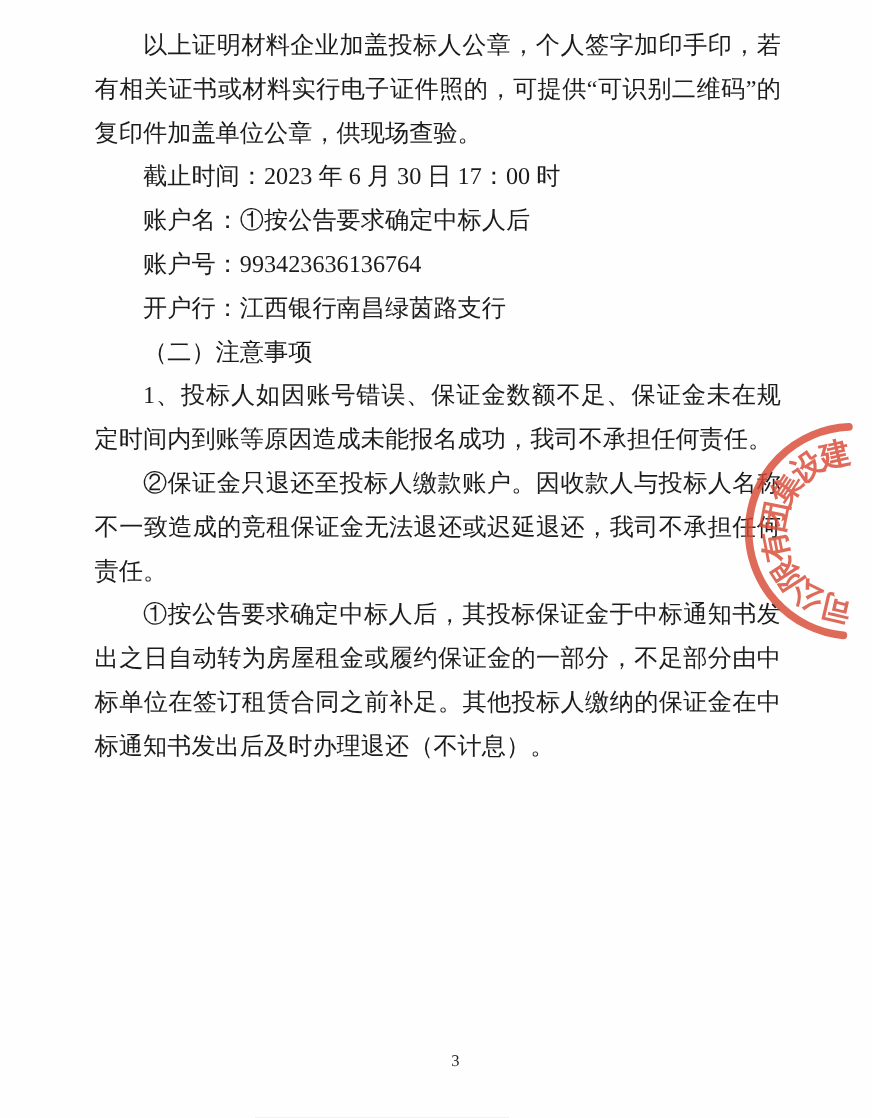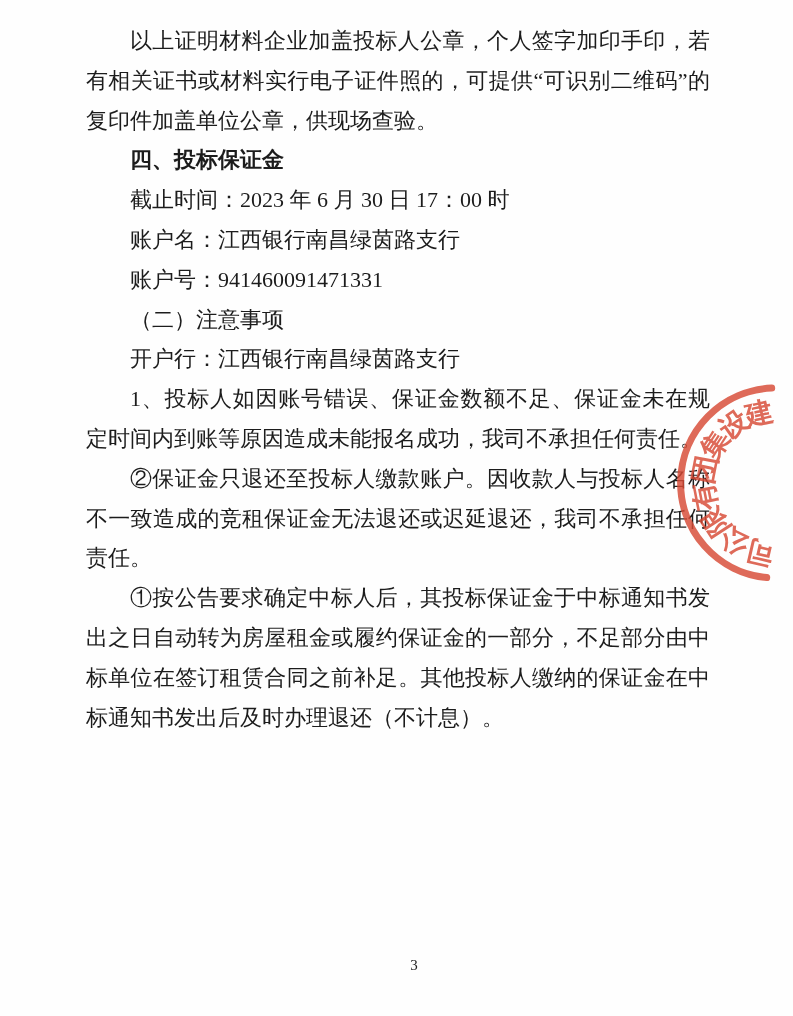--- a/index.html
+++ b/index.html
@@ -38,26 +38,25 @@
   }
   .seal svg{display:block;}
 </style>
 </head>
 <body>
 
 <div class="page">
 
   <div class="doc">
     <p>以上证明材料企业加盖投标人公章，个人签字加印手印，若有相关证书或材料实行电子证件照的，可提供“可识别二维码”的复印件加盖单位公章，供现场查验。</p>
-    <p class="heading">四、投标保证金</p>
     <p>截止时间：2023 年 6 月 30 日 17：00 时</p>
-    <p>账户名：江西银行南昌绿茵路支行</p>
-    <p>账户号：941460091471331</p>
+    <p>账户名：①按公告要求确定中标人后</p>
+    <p>账户号：993423636136764</p>
+    <p>开户行：江西银行南昌绿茵路支行</p>
     <p>（二）注意事项</p>
-    <p>开户行：江西银行南昌绿茵路支行</p>
     <p>1、投标人如因账号错误、保证金数额不足、保证金未在规定时间内到账等原因造成未能报名成功，我司不承担任何责任。</p>
     <p>②保证金只退还至投标人缴款账户。因收款人与投标人名称不一致造成的竞租保证金无法退还或迟延退还，我司不承担任何责任。</p>
     <p>①按公告要求确定中标人后，其投标保证金于中标通知书发出之日自动转为房屋租金或履约保证金的一部分，不足部分由中标单位在签订租赁合同之前补足。其他投标人缴纳的保证金在中标通知书发出后及时办理退还（不计息）。</p>
   </div>
 
   <div class="seal">
     <svg width="173" height="280" viewBox="0 0 173 280">
       <g opacity="0.82" fill="#d84a35" stroke="none" font-family="Liberation Serif, DejaVu Serif, serif" font-size="28" font-weight="bold" text-anchor="middle">
         <path d="M 146.7 234.6 A 95 95 0 0 1 151.7 45.1" fill="none" stroke="#d84a35" stroke-width="7" stroke-linecap="round"></path>
         <text x="138.8" y="79.8" transform="rotate(347,138.8,69.8)">建</text>

